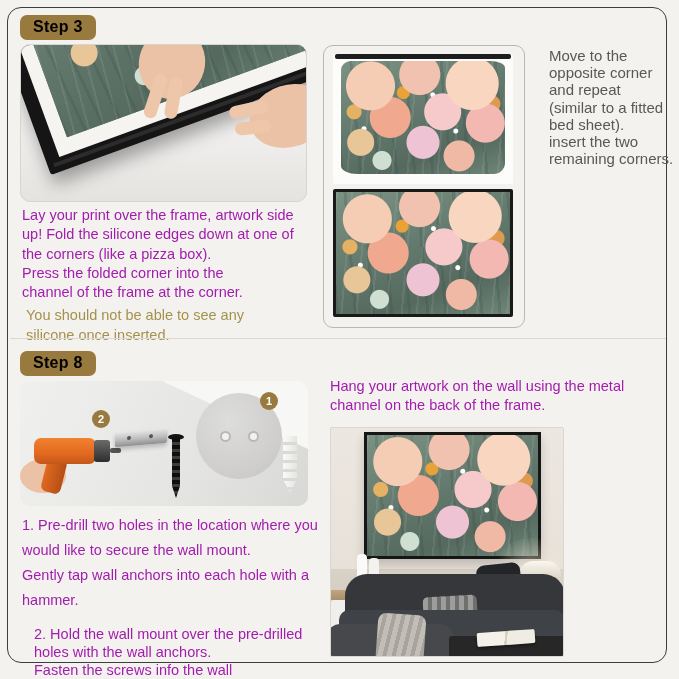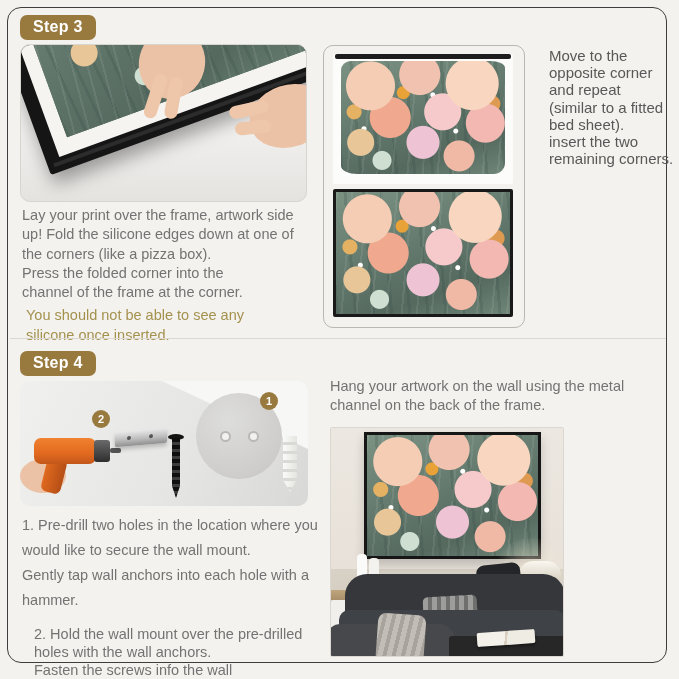--- a/index.html
+++ b/index.html
@@ -11,26 +11,26 @@
   }
   .outer-border{
     position:absolute;left:7px;top:7px;width:658px;height:654px;
     border:1.6px solid #3e3e3e;border-radius:14px;pointer-events:none;
   }
   .divider{
     position:absolute;left:10px;top:338px;width:656px;height:0;
     border-top:1px solid #dcd8d1;
   }
   .pill{
-    position:absolute;display:inline-block;background:#997a3e;color:#ffffff;
+    position:absolute;display:inline-block;background:#997a3e;color:#000000;
     font-size:16px;font-weight:bold;letter-spacing:.3px;
     padding:3px 13px 4px;border-radius:7px;
   }
   .pre{white-space:pre-line;margin-left:17px;}
-  .body-text{font-size:14.5px;line-height:19.3px;color:#737373;}
+  .body-text{font-size:14.5px;line-height:19.3px;color:#a21caf;}
   .gold-text{color:#a3914e;}
 
   
   .floral{
     background-color:#5e7468;
     background-image:
       radial-gradient(circle at 18% 22%, #f5cdb4 0 24px, #0000 25px),
       radial-gradient(circle at 18% 21%, #8f6d2c 0 8px, #0000 9px),
       radial-gradient(circle at 48% 12%, #f2c2b0 0 20px, #0000 21px),
       radial-gradient(circle at 48% 11%, #7c5c26 0 7px, #0000 8px),
@@ -250,21 +250,21 @@
 opposite corner
 and repeat
 (similar to a fitted
 bed sheet).
 insert the two
 remaining corners.</div>
 
   <div class="divider"></div>
 
   <div class="pill" style="left:20px;top:351px;">
-    <span>Step 4</span>
+    <span>Step 8</span>
   </div>
 
   <div class="s4photo">
     <div class="drill-hand"></div>
     <div class="drill-handle"></div>
     <div class="drill-body"></div>
     <div class="drill-chuck"></div>
     <div class="drill-bit"></div>
 
     <div class="badge" style="left:72px;top:29px;">

